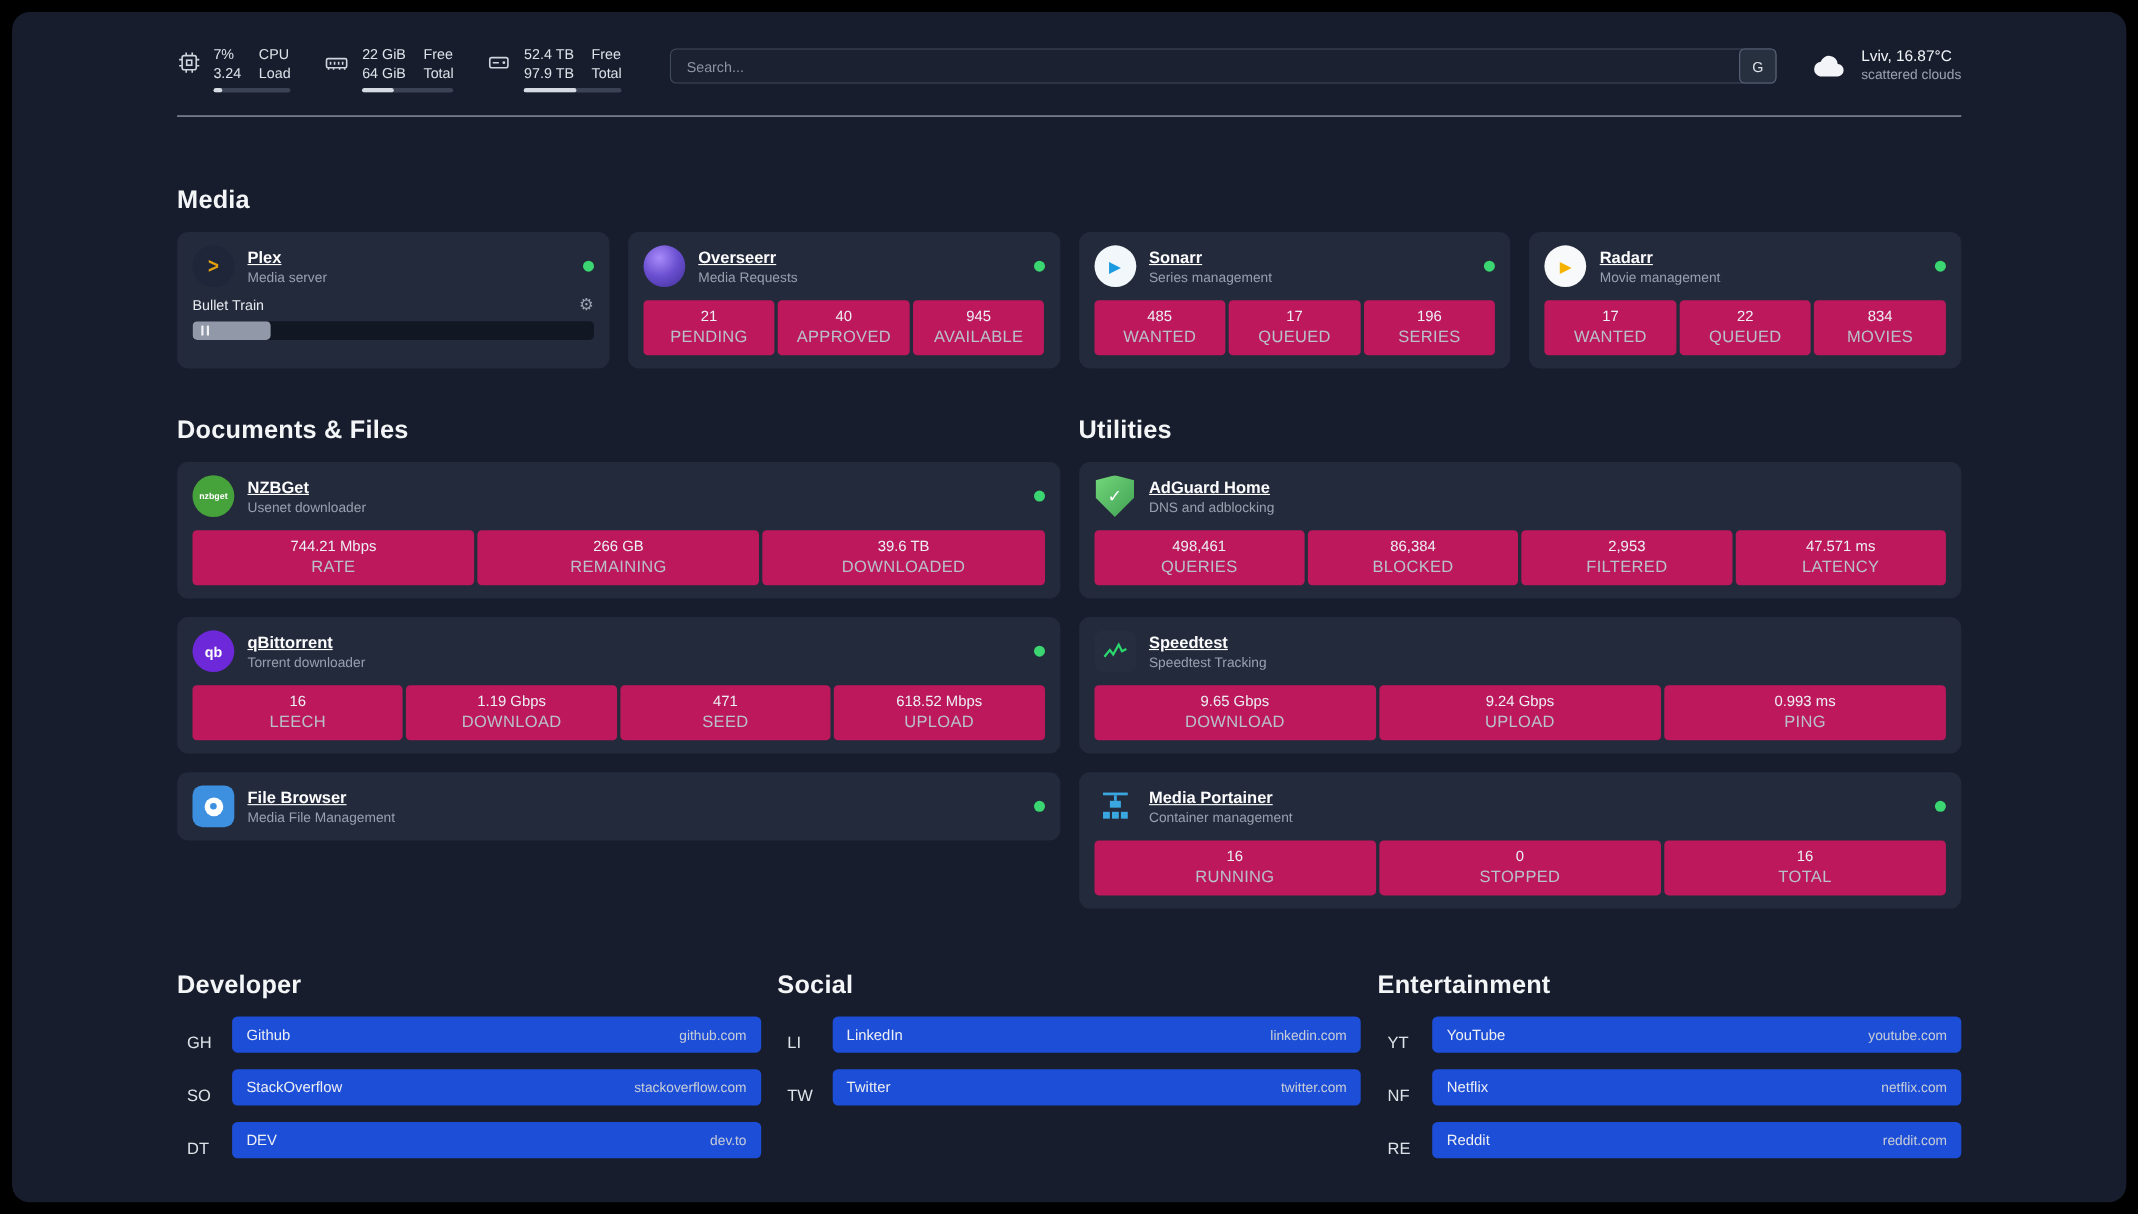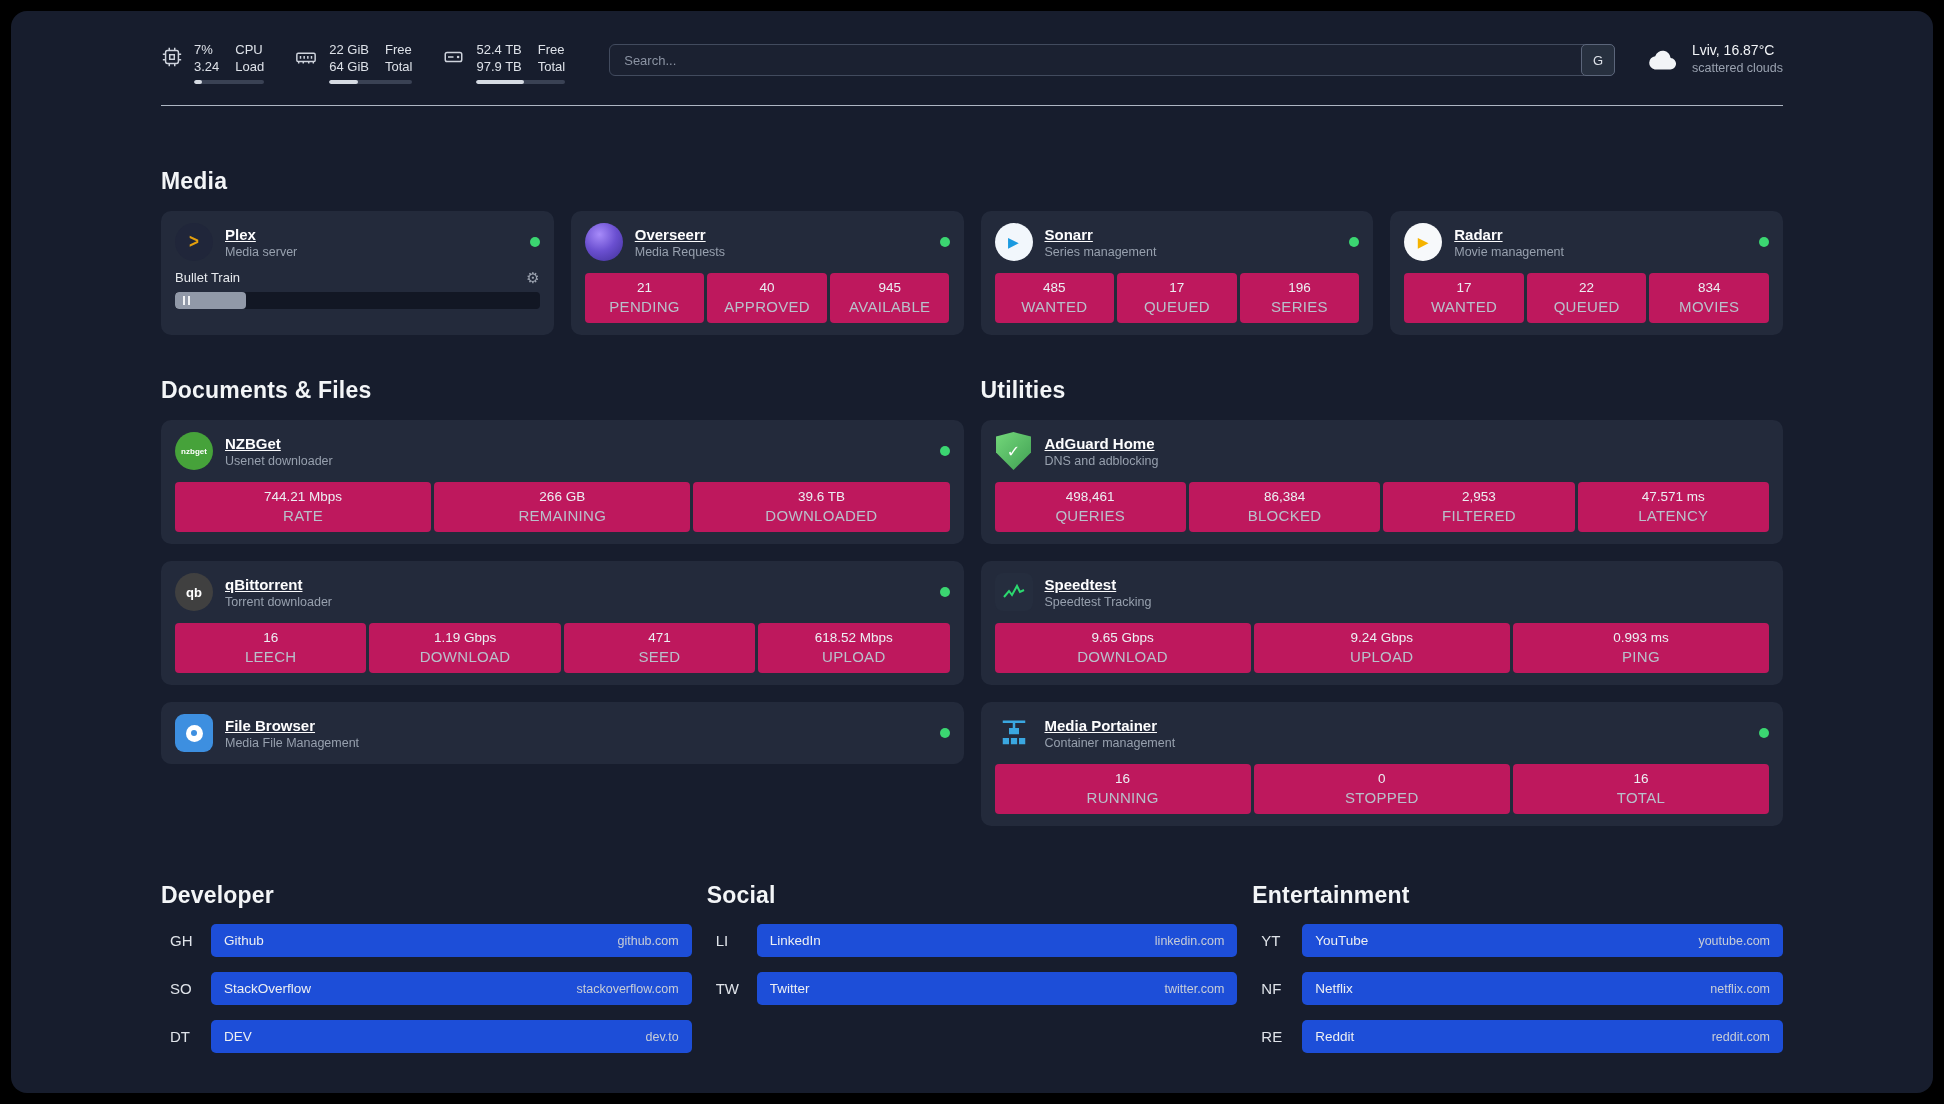--- a/index.html
+++ b/index.html
@@ -65,35 +65,35 @@
   
   .i-plex { background:#20263a; }
   .i-plex span { color:#e5a00d; font-weight:900; font-size:17px; transform:scaleY(1.15); }
   .i-overseerr { background:radial-gradient(circle at 38% 30%, #a78bfa 0%, #6a4fd0 48%, #3f2f96 100%); }
   .i-sonarr { background:#f2f7fc; }
   .i-sonarr span { color:#1b9ae0; font-size:14px; }
   .i-radarr { background:#f7f9fb; }
   .i-radarr span { color:#f5b300; font-size:14px; }
   .i-nzbget { background:#46a23a; }
   .i-nzbget span { color:#fff; font-size:8px; font-weight:700; }
-  .i-qb { background:#404040; }
+  .i-qb { background:#6d28d9; }
   .i-qb span { color:#fff; font-size:13px; font-weight:700; }
   .i-fb { border-radius:9px; background:#3d8fe0; }
   .i-fb .disc { width:17px; height:17px; border-radius:50%; background:#fff;
     display:flex; align-items:center; justify-content:center; }
   .i-fb .disc i { width:6px; height:6px; border-radius:50%; background:#3d8fe0; display:block; }
   .i-adguard { border-radius:0; background:linear-gradient(135deg,#74d97b,#3f9e52);
     clip-path:polygon(50% 0,96% 12%,96% 54%,50% 100%,4% 54%,4% 12%); }
   .i-adguard span { color:#fff; font-weight:700; font-size:16px; }
   .i-speedtest { border-radius:8px; background:#252d3e; }
   .i-portainer { background:transparent; }
 
   
   .bm-grid { display:grid; grid-template-columns:1fr 1fr 1fr; gap:15px; margin-top:56px; }
-  .bm-row { display:flex; align-items:center; margin-top:15px; height:33px; cursor:pointer; }
+  .bm-row { display:flex; align-items:flex-end; margin-top:15px; height:33px; cursor:pointer; }
   .bm-abbr { width:50px; flex:none; font-size:15px; color:#dfe3e9; padding-left:9px; font-weight:500; }
   .bm-pill { flex:1; background:#1d4ed8; border-radius:5px; height:33px; display:flex;
     align-items:center; padding:0 13px; }
   .bm-name { font-size:13.5px; color:#edeff2; }
   .bm-url { margin-left:auto; font-size:12.5px; color:#c7cdd7; }
 </style>
 </head>
 <body>
 
 <div class="board">

